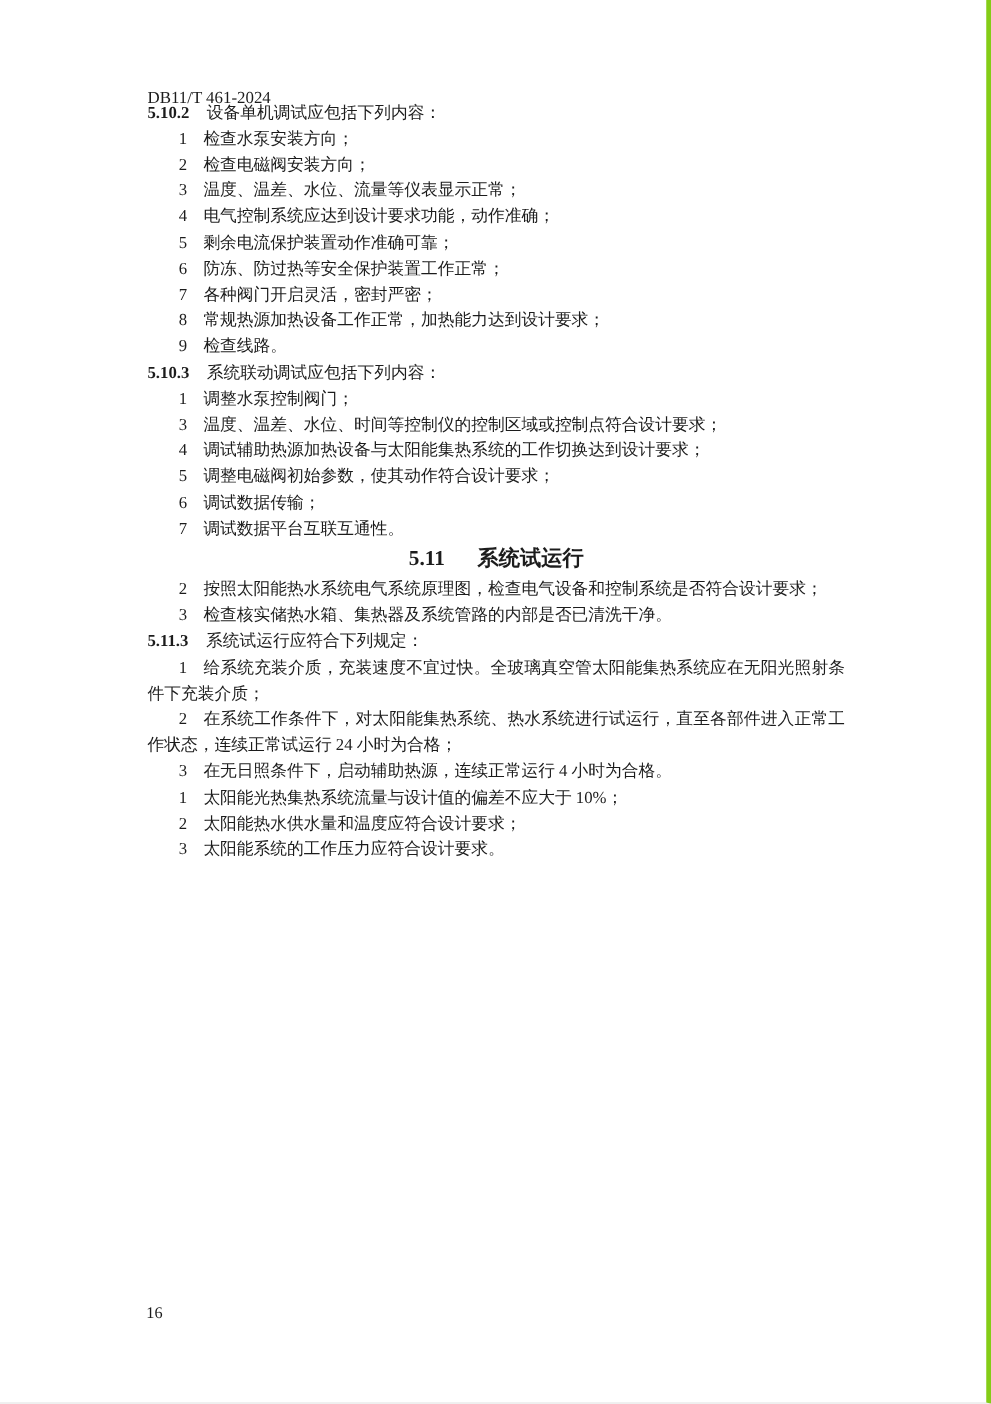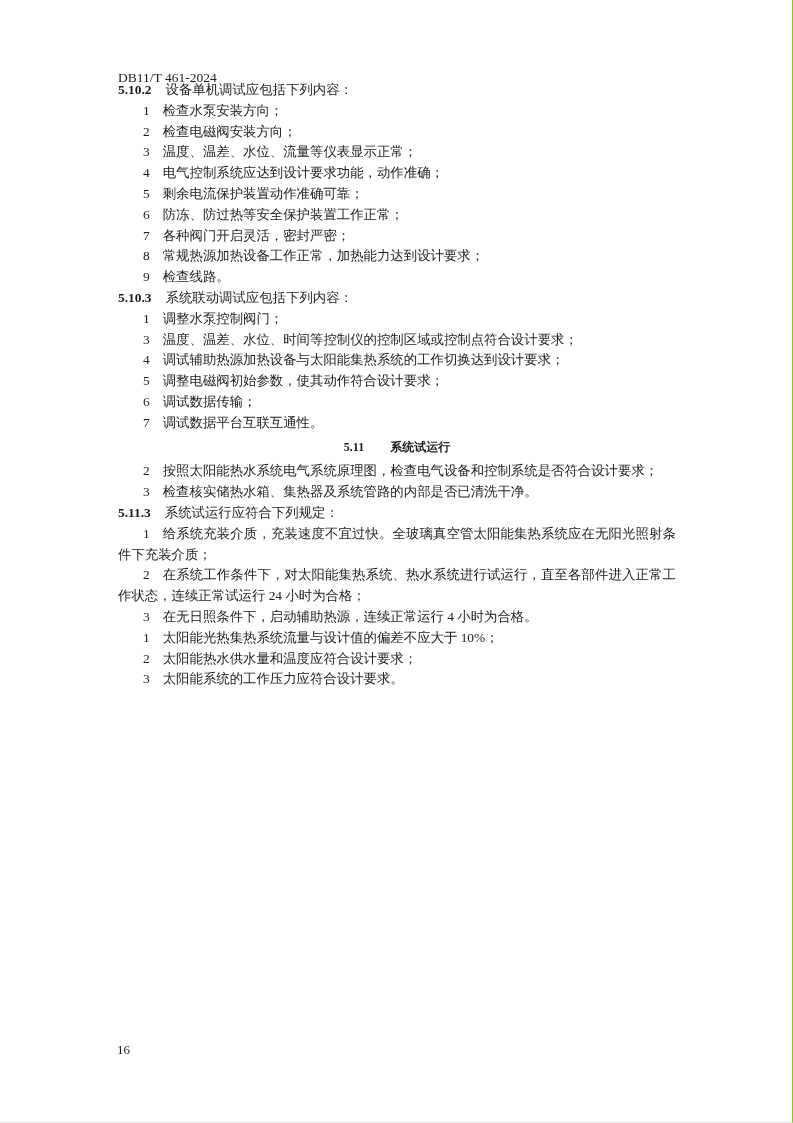--- a/index.html
+++ b/index.html
@@ -8,21 +8,21 @@
     background: #ffffff;
   }
   .page {
     position: relative;
     width: 793px;
     height: 1123px;
     background: #ffffff;
     font-family: "Liberation Serif", "DejaVu Serif", serif;
     color: #1c1c1c;
     box-sizing: border-box;
-    border-right: 1px solid #84cc16;
+    border-right: 4px solid #84cc16;
     border-bottom: 1px solid #e2e2e2;
     overflow: hidden;
   }
   .running-header {
     position: absolute;
     left: 118px;
     top: 70px;
     font-size: 13.5px;
     line-height: 16px;
     white-space: nowrap;
@@ -47,21 +47,21 @@
   p.item {
     text-indent: 25px;
   }
   p.item .num {
     margin-right: 13px;
   }
   p.heading {
     text-align: center;
     text-indent: 0;
     font-weight: bold;
-    font-size: 12px;
+    font-size: 17px;
     margin: 3px 0 4px 0;
   }
   p.heading .num {
     margin-right: 26px;
   }
   .page-number {
     position: absolute;
     left: 117px;
     top: 1042px;
     font-size: 13px;

